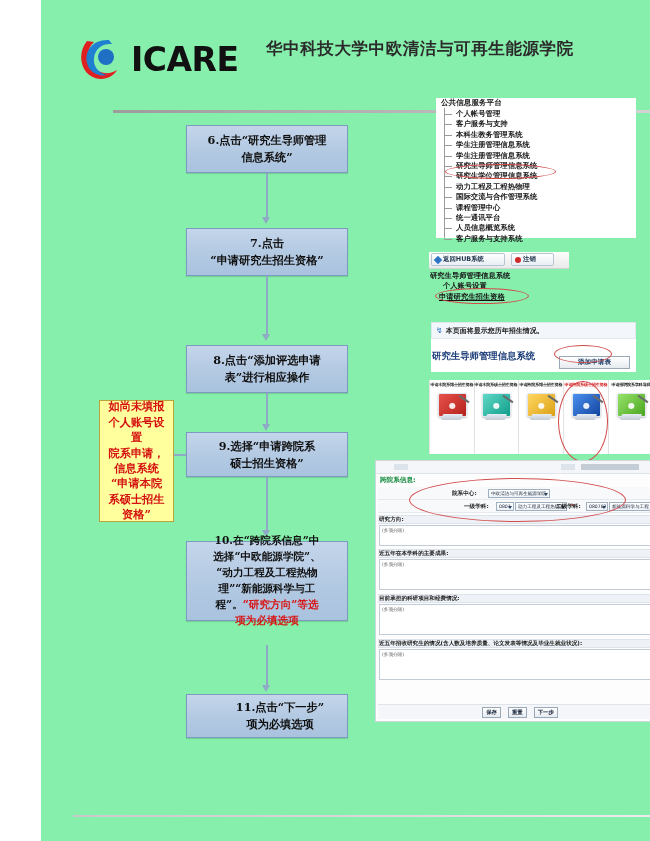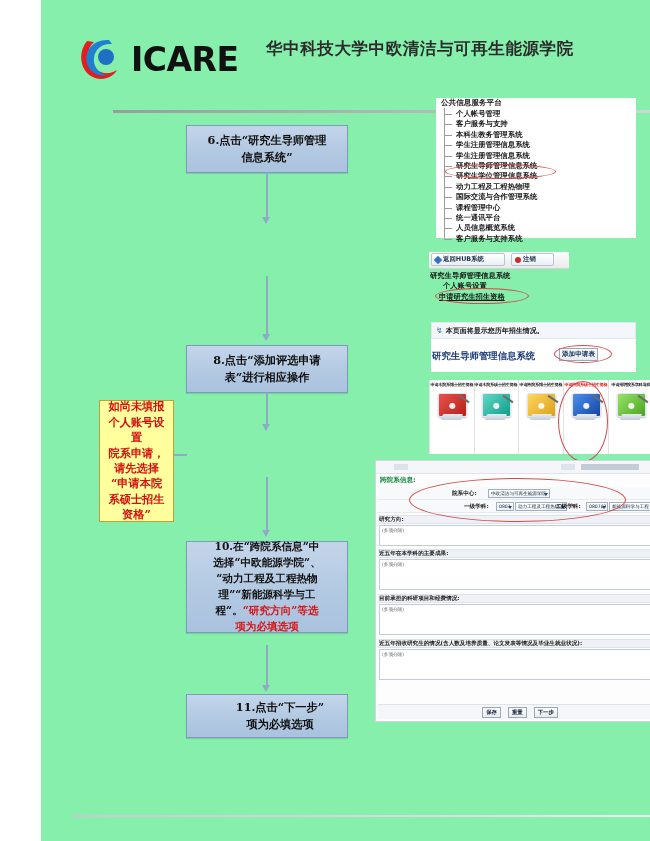--- a/index.html
+++ b/index.html
@@ -257,28 +257,28 @@
     font-size: 7px; font-weight: 700; color: #1c1c1c; white-space: nowrap;
   }
   .list-title {
     position: absolute;
     left: 1px; top: 28px;
     font-size: 9.4px; font-weight: 700; color: #1b3d78;
     white-space: nowrap;
   }
   .add-btn {
     position: absolute;
-    left: 128px; top: 26px;
+    left: 128px; top: 34px;
     box-sizing: border-box;
     border: 1px solid #9aa9b8;
     background: linear-gradient(to bottom,#ffffff,#e6ebf0);
     font-size: 6.6px;
     font-weight: 700;
     color: #14335e;
-    padding: 1px 2px;
+    padding: 1px 18px;
     white-space: nowrap;
   }
 
   
   .icons-panel {
     left: 388px; top: 380px;
     width: 224px; height: 74px;
     background: #fff;
   }
   .icon-cell {
@@ -485,52 +485,64 @@
     <div class="fbox" style="left:145px; top:125px; width:162px; height:48px;">
       <span>
         <span>6.点击“研究生导师管理</span><br>
         <span>信息系统”</span>
       </span>
     </div>
 
     <div class="arrow-v" style="left:225px; top:173px; height:46px;"></div>
     <div class="arrow-head" style="left:221px; top:217px;"></div>
 
+    <div class="fbox" style="left:145px; top:228px; width:162px; height:48px;">
+      <span>
+        <span>7.点击</span><br>
+        <span>“申请研究生招生资格”</span>
+      </span>
+    </div>
 
     <div class="arrow-v" style="left:225px; top:276px; height:60px;"></div>
     <div class="arrow-head" style="left:221px; top:334px;"></div>
 
     <div class="fbox" style="left:145px; top:345px; width:162px; height:48px;">
       <span>
         <span>8.点击“添加评选申请</span><br>
         <span>表”进行相应操作</span>
       </span>
     </div>
 
     <div class="arrow-v" style="left:225px; top:393px; height:33px;"></div>
     <div class="arrow-head" style="left:221px; top:424px;"></div>
 
     <div class="ybox" style="left:58px; top:400px; width:75px; height:122px;">
       <span>
         <span>如尚未填报</span><br>
         <span>个人账号设置</span><br>
         <span>院系申请，</span><br>
-        <span>请先选择</span><br>
+        <span>信息系统</span><br>
         <span>“申请本院</span><br>
         <span>系硕士招生</span><br>
         <span>资格”</span>
       </span>
     </div>
     <div class="conn-h" style="left:133px; top:454px; width:13px;"></div>
 
+    <div class="fbox" style="left:145px; top:432px; width:162px; height:45px;">
+      <span>
+        <span>9.选择“申请跨院系</span><br>
+        <span>硕士招生资格”</span>
+      </span>
+    </div>
 
     <div class="arrow-v" style="left:225px; top:477px; height:55px;"></div>
     <div class="arrow-head" style="left:221px; top:530px;"></div>
 
-    <div class="fbox" style="left:145px; top:541px; width:162px; height:92px; font-size:10.6px;">
+    <div class="fbox" style="left:145px; top:541px; width:162px; height:80px; font-size:10.6px;">
       <span>
         <span>10.在“跨院系信息”中</span><br>
         <span>选择“中欧能源学院”、</span><br>
         <span>“动力工程及工程热物</span><br>
         <span>理”“新能源科学与工</span><br>
         <span>程”。</span><span class="red">“研究方向”等选</span><br>
         <span class="red">项为必填选项</span>
       </span>
     </div>
 

